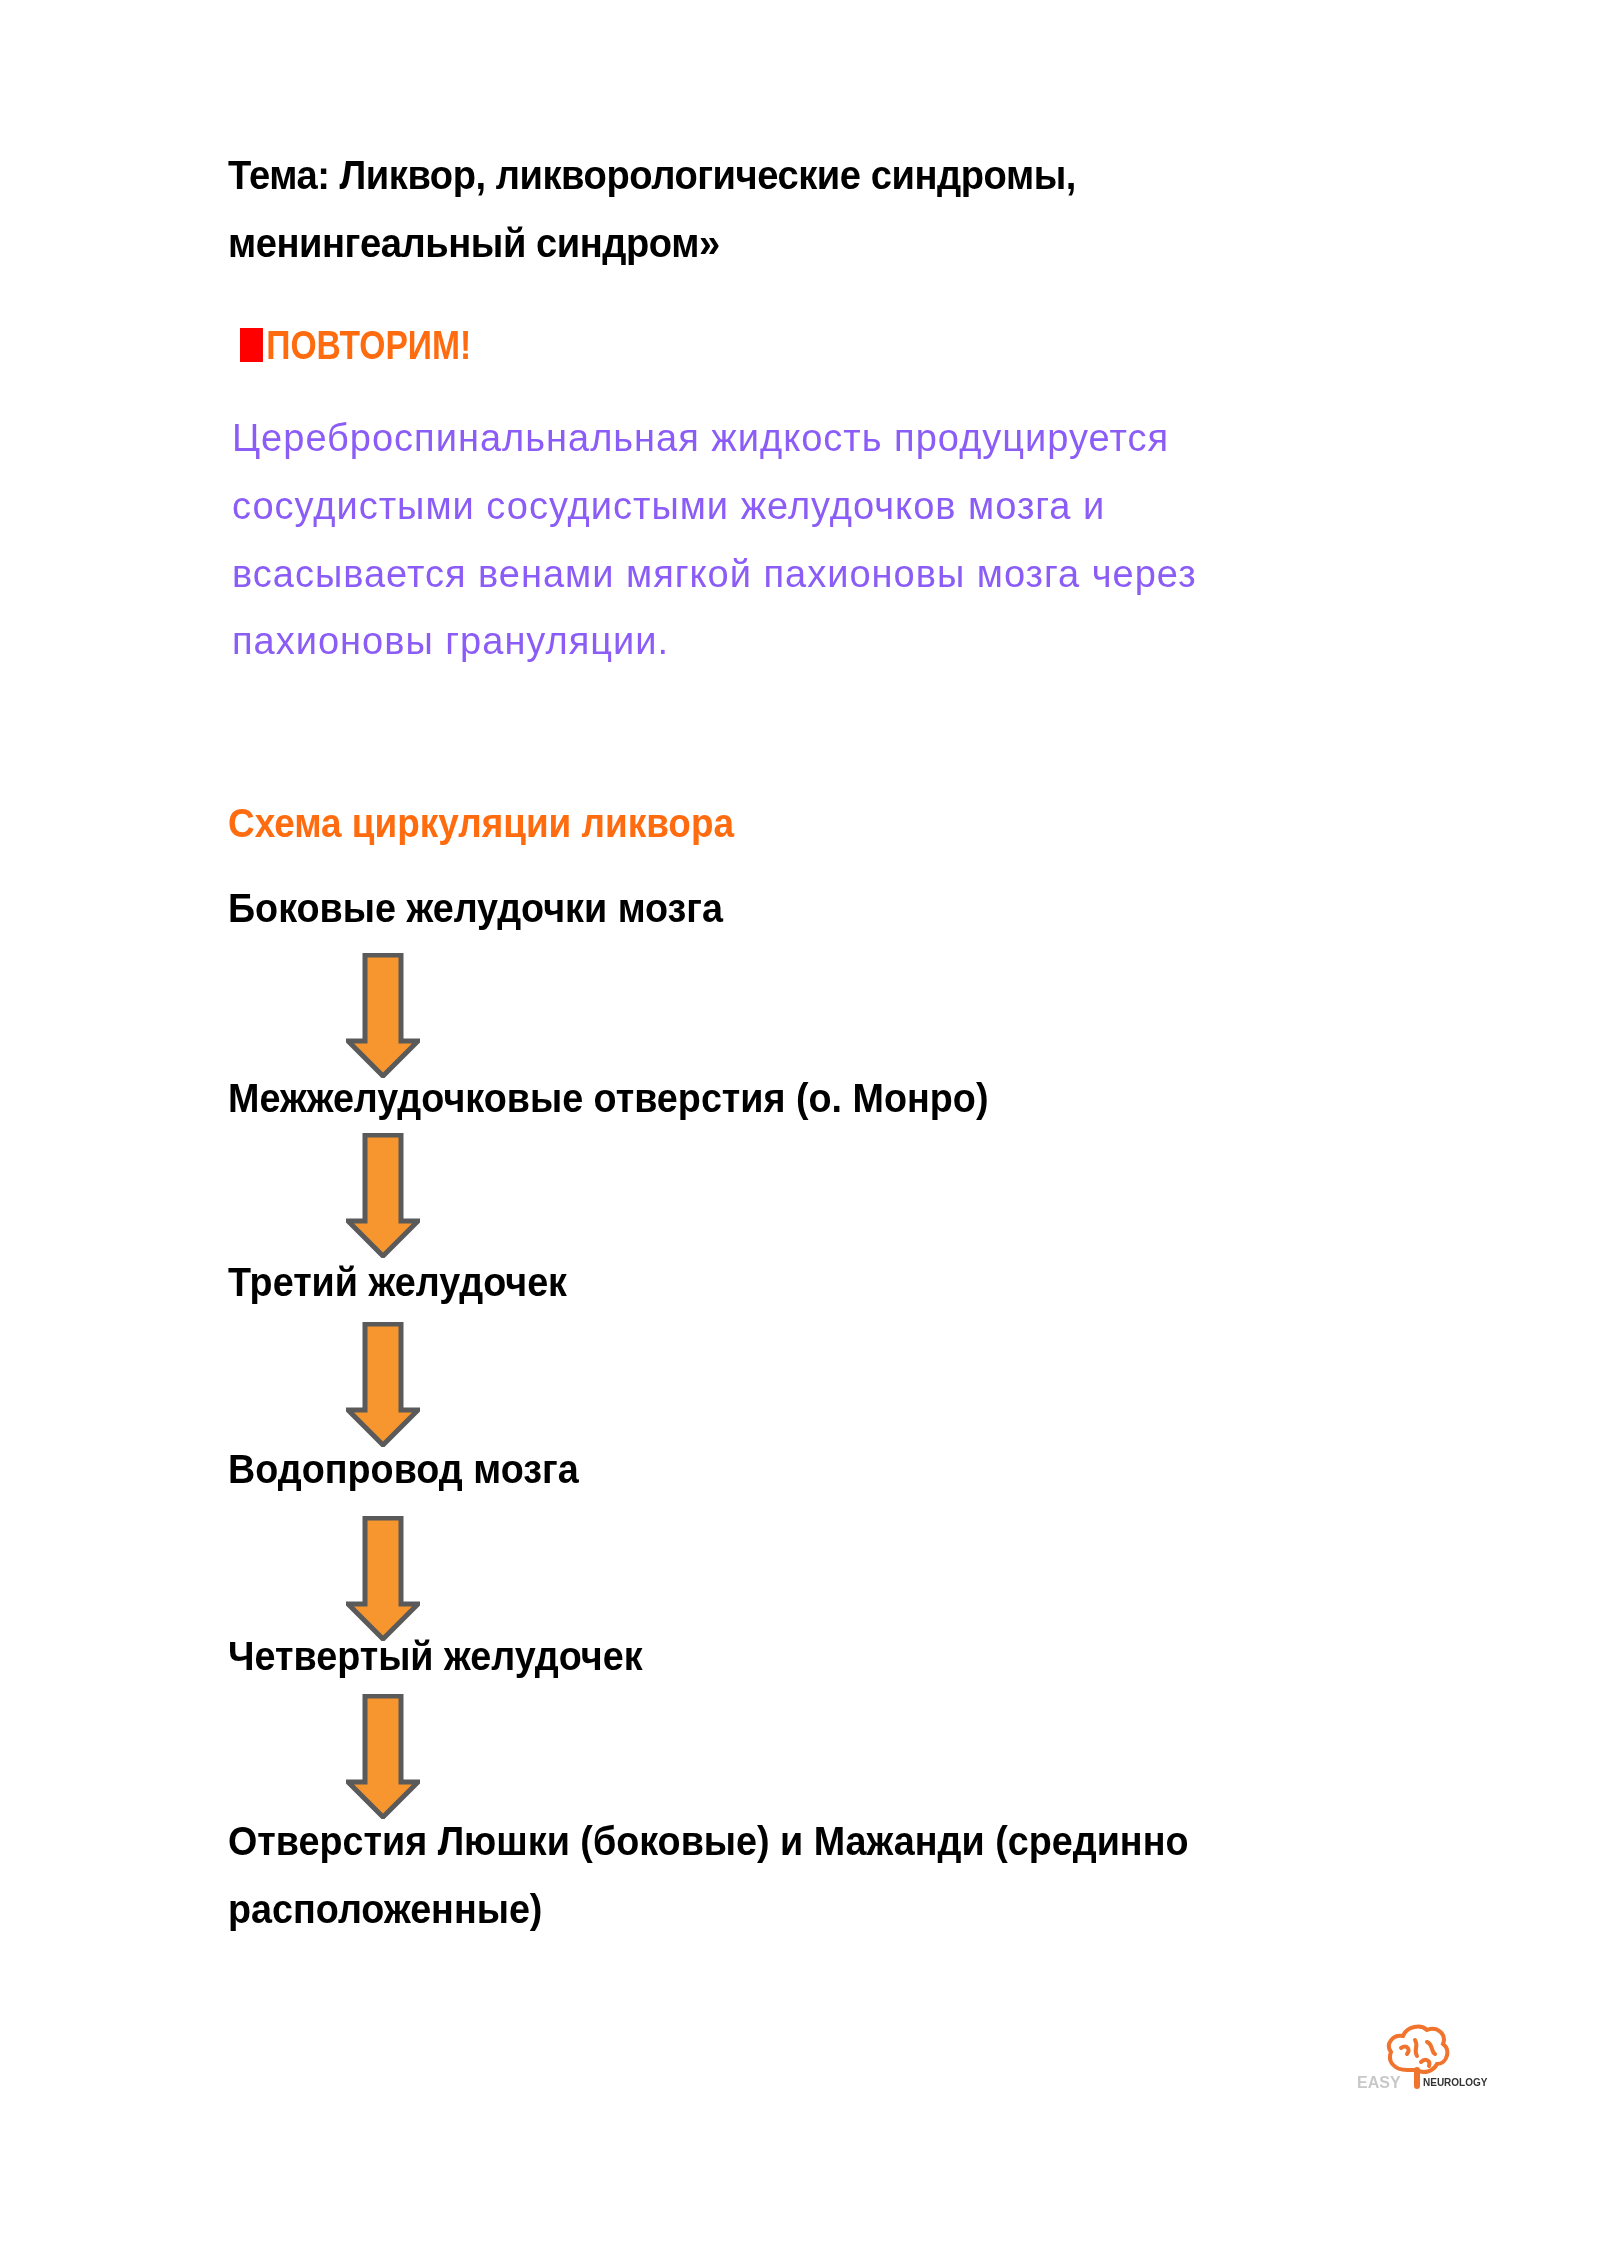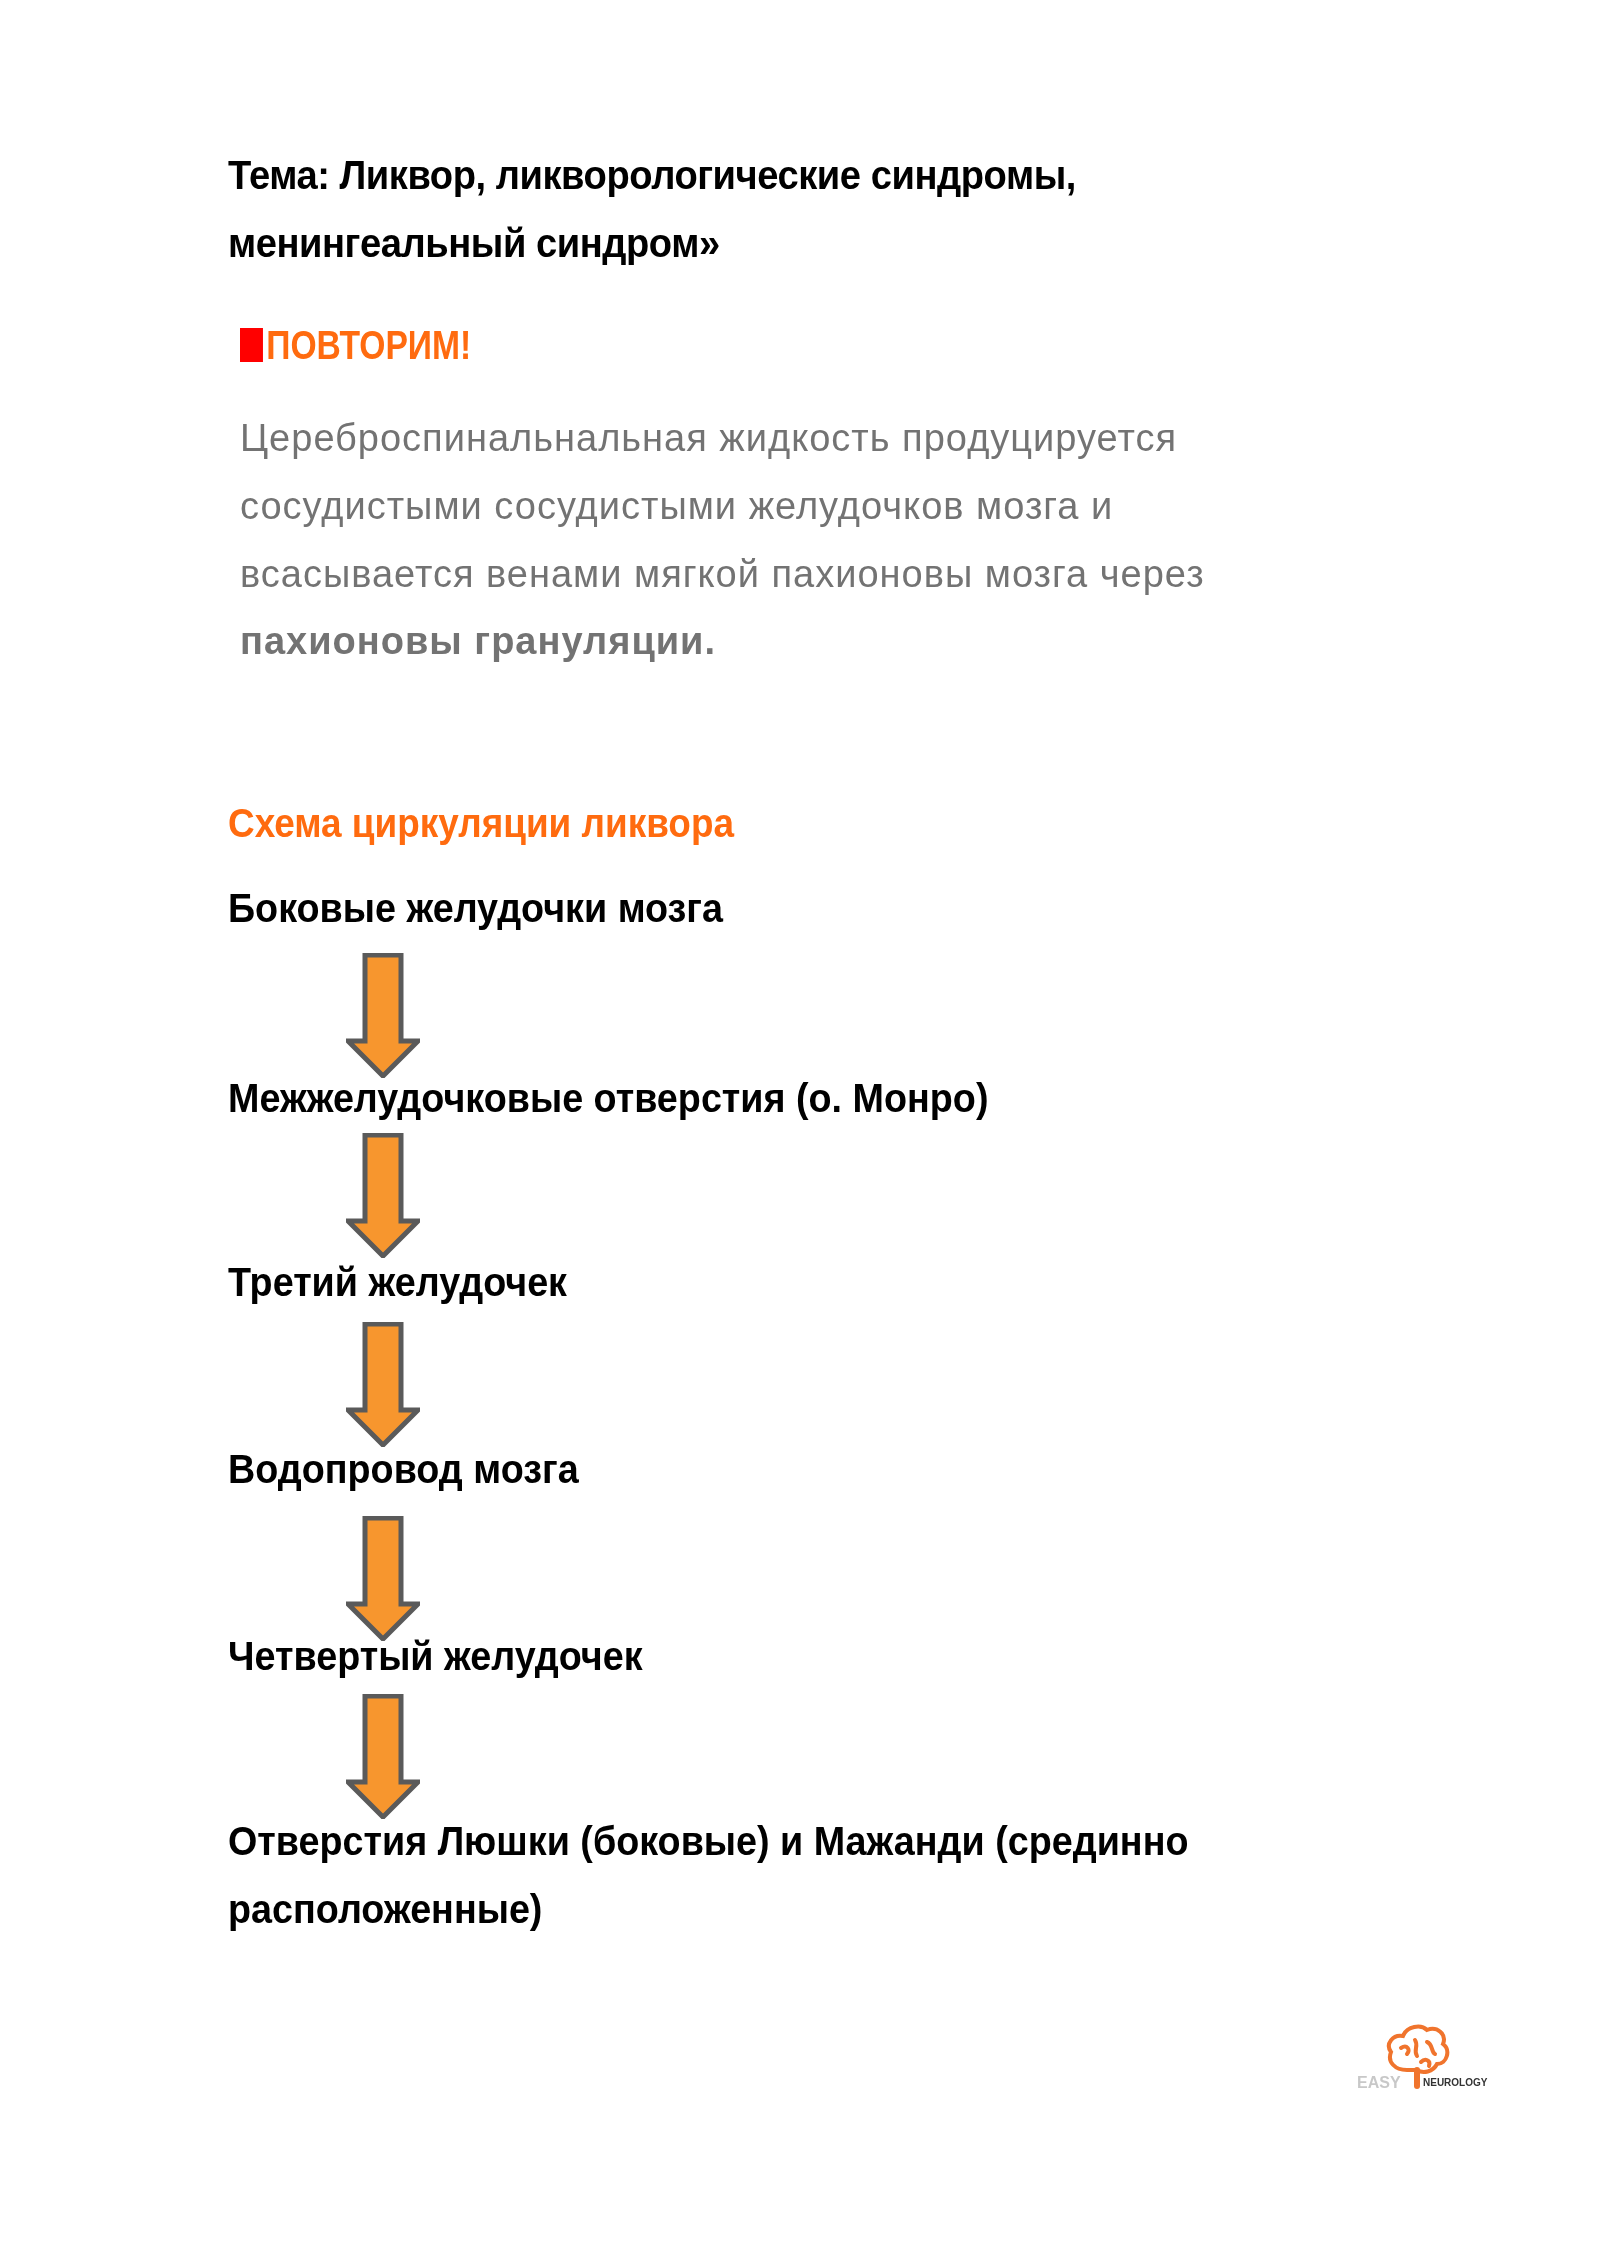--- a/index.html
+++ b/index.html
@@ -2,40 +2,40 @@
 <html><head>
 <meta charset="utf-8">
 <style>
   html, body { margin:0; padding:0; background:#ffffff; }
   body { width:1600px; height:2263px; position:relative; overflow:hidden;
          font-family:"Liberation Sans", sans-serif; color:#000; }
   .abs { position:absolute; white-space:nowrap; }
   .title { left:228px; font-size:41px; font-weight:bold; letter-spacing:-0.5px; transform:scaleX(0.93); transform-origin:left; }
   .repeat { left:240px; top:322px; font-size:41px; font-weight:bold; color:#ff6b0f; transform:scaleX(0.82); transform-origin:left; }
   .repeat .sq { display:inline-block; width:28px; height:34px; background:#ff0000; margin-right:4px; vertical-align:-3px; }
-  .body { left:240px; font-size:38px; letter-spacing:1px; color:#737373; }
+  .body { left:232px; font-size:38px; letter-spacing:1px; color:#8b5cf6; }
   .subhead { left:228px; top:800px; font-size:41px; font-weight:bold; color:#ff6b0f; transform:scaleX(0.9); transform-origin:left; }
   .step { left:228px; font-size:41px; font-weight:bold; transform:scaleX(0.92); transform-origin:left; }
   .arrow { position:absolute; left:346px; width:74px; height:125px; }
   .logo { position:absolute; left:1355px; top:2020px; width:135px; height:75px; }
 </style>
 </head>
 <body>
 
 <div class="abs title" style="top:152px;">Тема: Ликвор, ликворологические синдромы,</div>
 <div class="abs title" style="top:220px;">менингеальный синдром»</div>
 
 <div class="abs repeat">
   <span class="sq"></span><span>ПОВТОРИМ!</span>
 </div>
 
 <div class="abs body" style="top:417px;">Цереброспинальнальная жидкость продуцируется</div>
 <div class="abs body" style="top:485px;">сосудистыми сосудистыми желудочков мозга и</div>
 <div class="abs body" style="top:553px;">всасывается венами мягкой пахионовы мозга через</div>
-<div class="abs body" style="top:620px;font-weight:bold;">пахионовы грануляции.</div>
+<div class="abs body" style="top:620px;">пахионовы грануляции.</div>
 
 <div class="abs subhead">Схема циркуляции ликвора</div>
 
 <div class="abs step" style="top:885px;">Боковые желудочки мозга</div>
 <svg class="arrow" style="top:953px;" viewBox="0 0 74 125">
   <polygon points="19,2 55,2 55,88 72,88 37,123 2,88 19,88" fill="#f7962e" stroke="#5a5a5a" stroke-width="5" stroke-linejoin="miter"></polygon>
 </svg>
 
 <div class="abs step" style="top:1075px;">Межжелудочковые отверстия (о. Монро)</div>
 <svg class="arrow" style="top:1133px;" viewBox="0 0 74 125">

